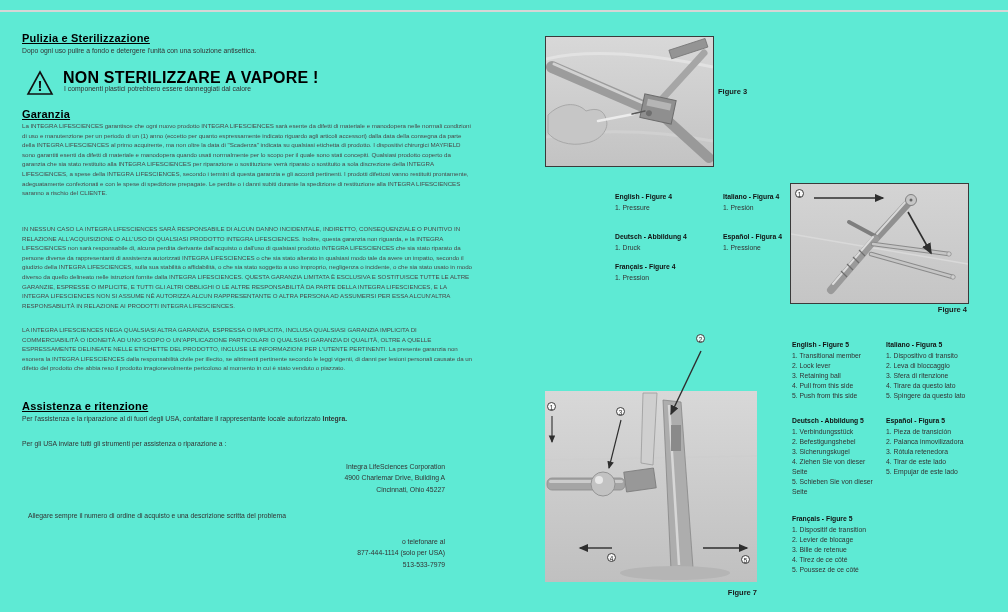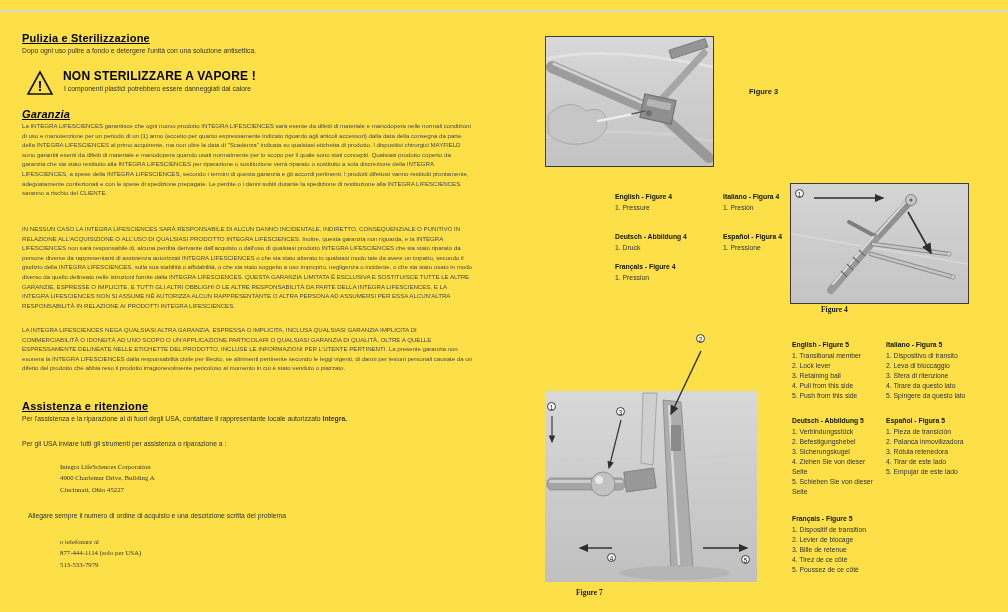--- a/index.html
+++ b/index.html
@@ -1,25 +1,25 @@
 <!DOCTYPE html>
 <html><head>
 <meta charset="utf-8">
 <style>
   html,body{margin:0;padding:0;background:#fff;}
-  #canvas{position:relative;width:1008px;height:612px;background:#fde047;overflow:hidden;
+  #canvas{position:relative;width:1008px;height:612px;background:#5eead4;overflow:hidden;
           font-family:"Liberation Sans","DejaVu Sans",sans-serif;color:#222;}
   .abs{position:absolute;}
   .h1{font-size:11px;font-weight:bold;color:#000;text-decoration:underline;letter-spacing:.2px;}
-  .warn-title{font-size:12px;font-weight:bold;color:#000;letter-spacing:.2px;}
+  .warn-title{font-size:16px;font-weight:bold;color:#000;letter-spacing:.2px;}
   .body-t{font-size:6.8px;color:#333;}
   .legal{width:452px;font-size:6.2px;line-height:9.6px;color:#4a4a4a;letter-spacing:-0.05px;text-align:left;}
-  .centered{text-align:left;font-family:Liberation Serif, serif;}
+  .centered{text-align:right;}
   .addr{width:385px;left:60px;font-size:6.8px;line-height:11.3px;color:#333;}
-  .cap{font-size:7.5px;font-weight:bold;color:#1a1a1a;margin-left:31px;}
+  .cap{font-size:7.5px;font-weight:bold;color:#1a1a1a;}
   .leg-h{font-size:6.8px;font-weight:bold;color:#111;line-height:9px;}
   .leg-i{font-size:6.8px;color:#333;line-height:10px;margin-top:2px;}
   .leg-i div{min-height:10px;}
   .marker{position:absolute;width:9px;height:9px;border:0.9px solid #3c3c3c;border-radius:50%;
           background:rgba(255,255,255,0.85);font-size:6.3px;line-height:9px;text-align:center;
           color:#222;box-sizing:border-box;z-index:5;}
   .photoframe{border:1px solid #3a3a3a;}
   svg{display:block;}
   b{font-weight:bold;}
 </style>
@@ -35,21 +35,21 @@
 
   <span class="abs" style="left:26px;top:70px;">
     <svg width="32" height="27" viewBox="0 0 32 27">
       <polygon points="14,2 26,24 2,24" fill="none" stroke="#111" stroke-width="1.6"></polygon>
       <text x="14" y="21" text-anchor="middle" font-size="15" font-weight="bold" fill="#111" font-family="Liberation Sans, sans-serif">!</text>
     </svg>
   </span>
   <div class="abs warn-title" style="left:63px;top:69px;">NON STERILIZZARE A VAPORE !</div>
   <div class="abs body-t" style="left:64px;top:85px;">I componenti plastici potrebbero essere danneggiati dal calore</div>
 
-  <div class="abs h1" style="left:22px;top:108px;font-style:italic;">Garanzia</div>
+  <div class="abs h1" style="left:22px;top:108px;">Garanzia</div>
   <div class="abs legal" style="left:22px;top:121px;">La INTEGRA LIFESCIENCES garantisce che ogni nuovo prodotto INTEGRA LIFESCIENCES sarà esente da difetti di materiale e manodopera nelle normali condizioni di uso e manutenzione per un periodo di un (1) anno (eccetto per quanto espressamente indicato riguardo agli articoli accessori) dalla data della consegna da parte della INTEGRA LIFESCIENCES al primo acquirente, ma non oltre la data di "Scadenza" indicata su qualsiasi etichetta di prodotto. I dispositivi chirurgici MAYFIELD sono garantiti esenti da difetti di materiale e manodopera quando usati normalmente per lo scopo per il quale sono stati concepiti. Qualsiasi prodotto coperto da garanzia che sia stato restituito alla INTEGRA LIFESCIENCES per riparazione o sostituzione verrà riparato o sostituito a sola discrezione della INTEGRA LIFESCIENCES, a spese della INTEGRA LIFESCIENCES, secondo i termini di questa garanzia e gli accordi pertinenti. I prodotti difettosi vanno restituiti prontamente, adeguatamente confezionati e con le spese di spedizione prepagate. Le perdite o i danni subiti durante la spedizione di restituzione alla INTEGRA LIFESCIENCES saranno a rischio del CLIENTE.</div>
   <div class="abs legal" style="left:22px;top:224px;">IN NESSUN CASO LA INTEGRA LIFESCIENCES SARÀ RESPONSABILE DI ALCUN DANNO INCIDENTALE, INDIRETTO, CONSEQUENZIALE O PUNITIVO IN RELAZIONE ALL'ACQUISIZIONE O ALL'USO DI QUALSIASI PRODOTTO INTEGRA LIFESCIENCES. Inoltre, questa garanzia non riguarda, e la INTEGRA LIFESCIENCES non sarà responsabile di, alcuna perdita derivante dall'acquisto o dall'uso di qualsiasi prodotto INTEGRA LIFESCIENCES che sia stato riparato da persone diverse da rappresentanti di assistenza autorizzati INTEGRA LIFESCIENCES o che sia stato alterato in qualsiasi modo tale da avere un impatto, secondo il giudizio della INTEGRA LIFESCIENCES, sulla sua stabilità o affidabilità, o che sia stato soggetto a uso improprio, negligenza o incidente, o che sia stato usato in modo diverso da quello delineato nelle istruzioni fornite dalla INTEGRA LIFESCIENCES. QUESTA GARANZIA LIMITATA È ESCLUSIVA E SOSTITUISCE TUTTE LE ALTRE GARANZIE, ESPRESSE O IMPLICITE, E TUTTI GLI ALTRI OBBLIGHI O LE ALTRE RESPONSABILITÀ DA PARTE DELLA INTEGRA LIFESCIENCES, E LA INTEGRA LIFESCIENCES NON SI ASSUME NÉ AUTORIZZA ALCUN RAPPRESENTANTE O ALTRA PERSONA AD ASSUMERSI PER ESSA ALCUN'ALTRA RESPONSABILITÀ IN RELAZIONE AI PRODOTTI INTEGRA LIFESCIENCES.</div>
   <div class="abs legal" style="left:22px;top:325px;">LA INTEGRA LIFESCIENCES NEGA QUALSIASI ALTRA GARANZIA, ESPRESSA O IMPLICITA, INCLUSA QUALSIASI GARANZIA IMPLICITA DI COMMERCIABILITÀ O IDONEITÀ AD UNO SCOPO O UN'APPLICAZIONE PARTICOLARI O QUALSIASI GARANZIA DI QUALITÀ, OLTRE A QUELLE ESPRESSAMENTE DELINEATE NELLE ETICHETTE DEL PRODOTTO, INCLUSE LE INFORMAZIONI PER L'UTENTE PERTINENTI. La presente garanzia non esonera la INTEGRA LIFESCIENCES dalla responsabilità civile per illecito, se altrimenti pertinente secondo le leggi vigenti, di danni per lesioni personali causate da un difetto del prodotto che abbia reso il prodotto irragionevolmente pericoloso al momento in cui è stato venduto o piazzato.</div>
 
   <div class="abs h1" style="left:22px;top:400px;">Assistenza e ritenzione</div>
   <div class="abs body-t" style="left:22px;top:415px;width:460px;">
     <span>Per l'assistenza e la riparazione al di fuori degli USA, contattare il rappresentante locale autorizzato </span><b>Integra.</b>
   </div>
   <div class="abs body-t" style="left:22px;top:440px;">Per gli USA inviare tutti gli strumenti per assistenza o riparazione a :</div>
 

